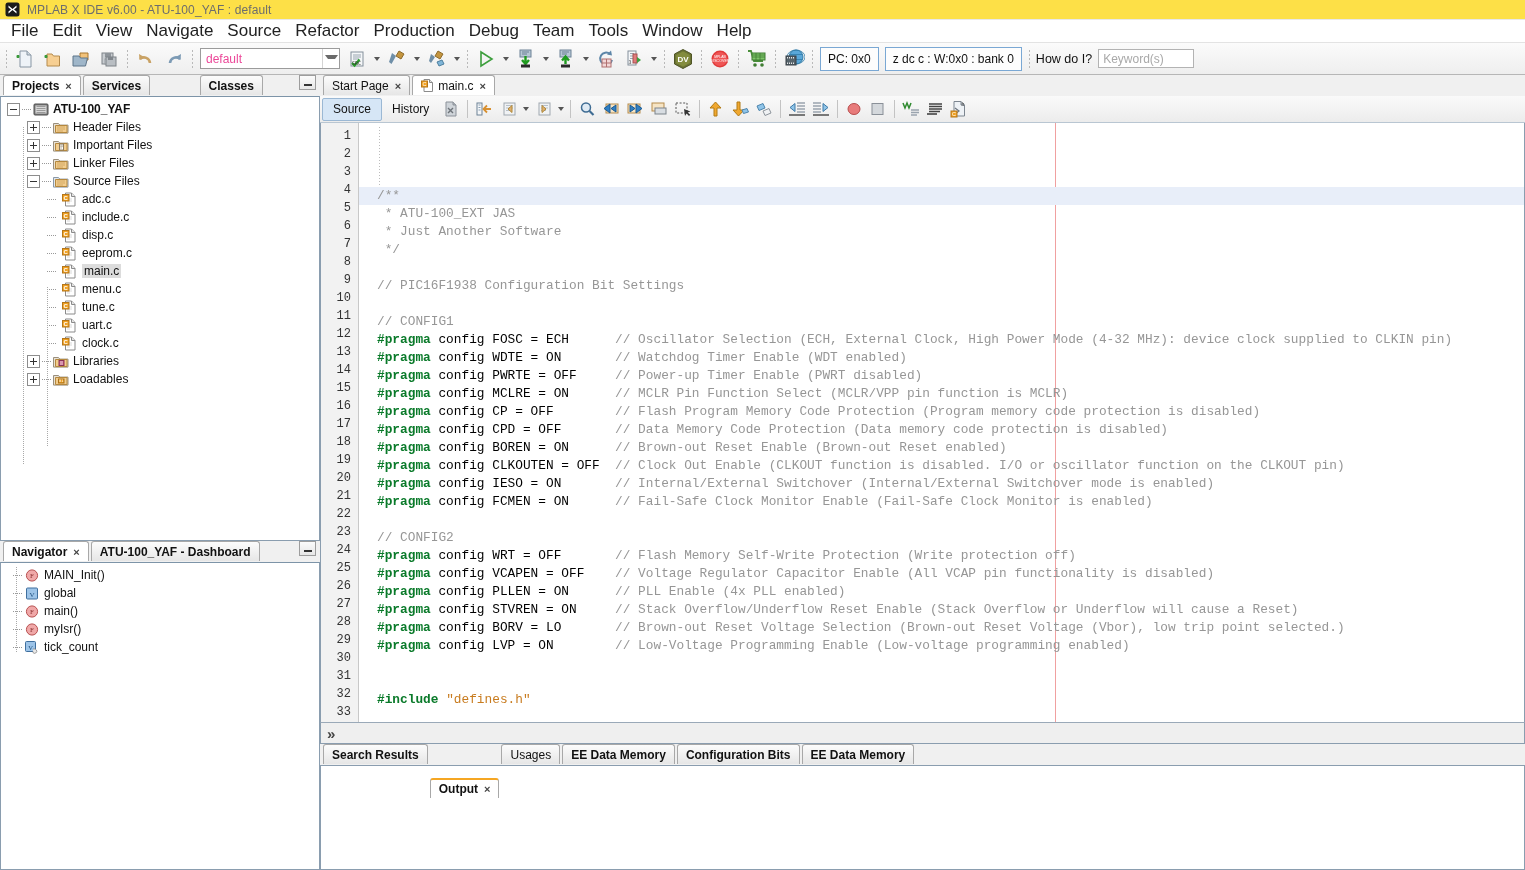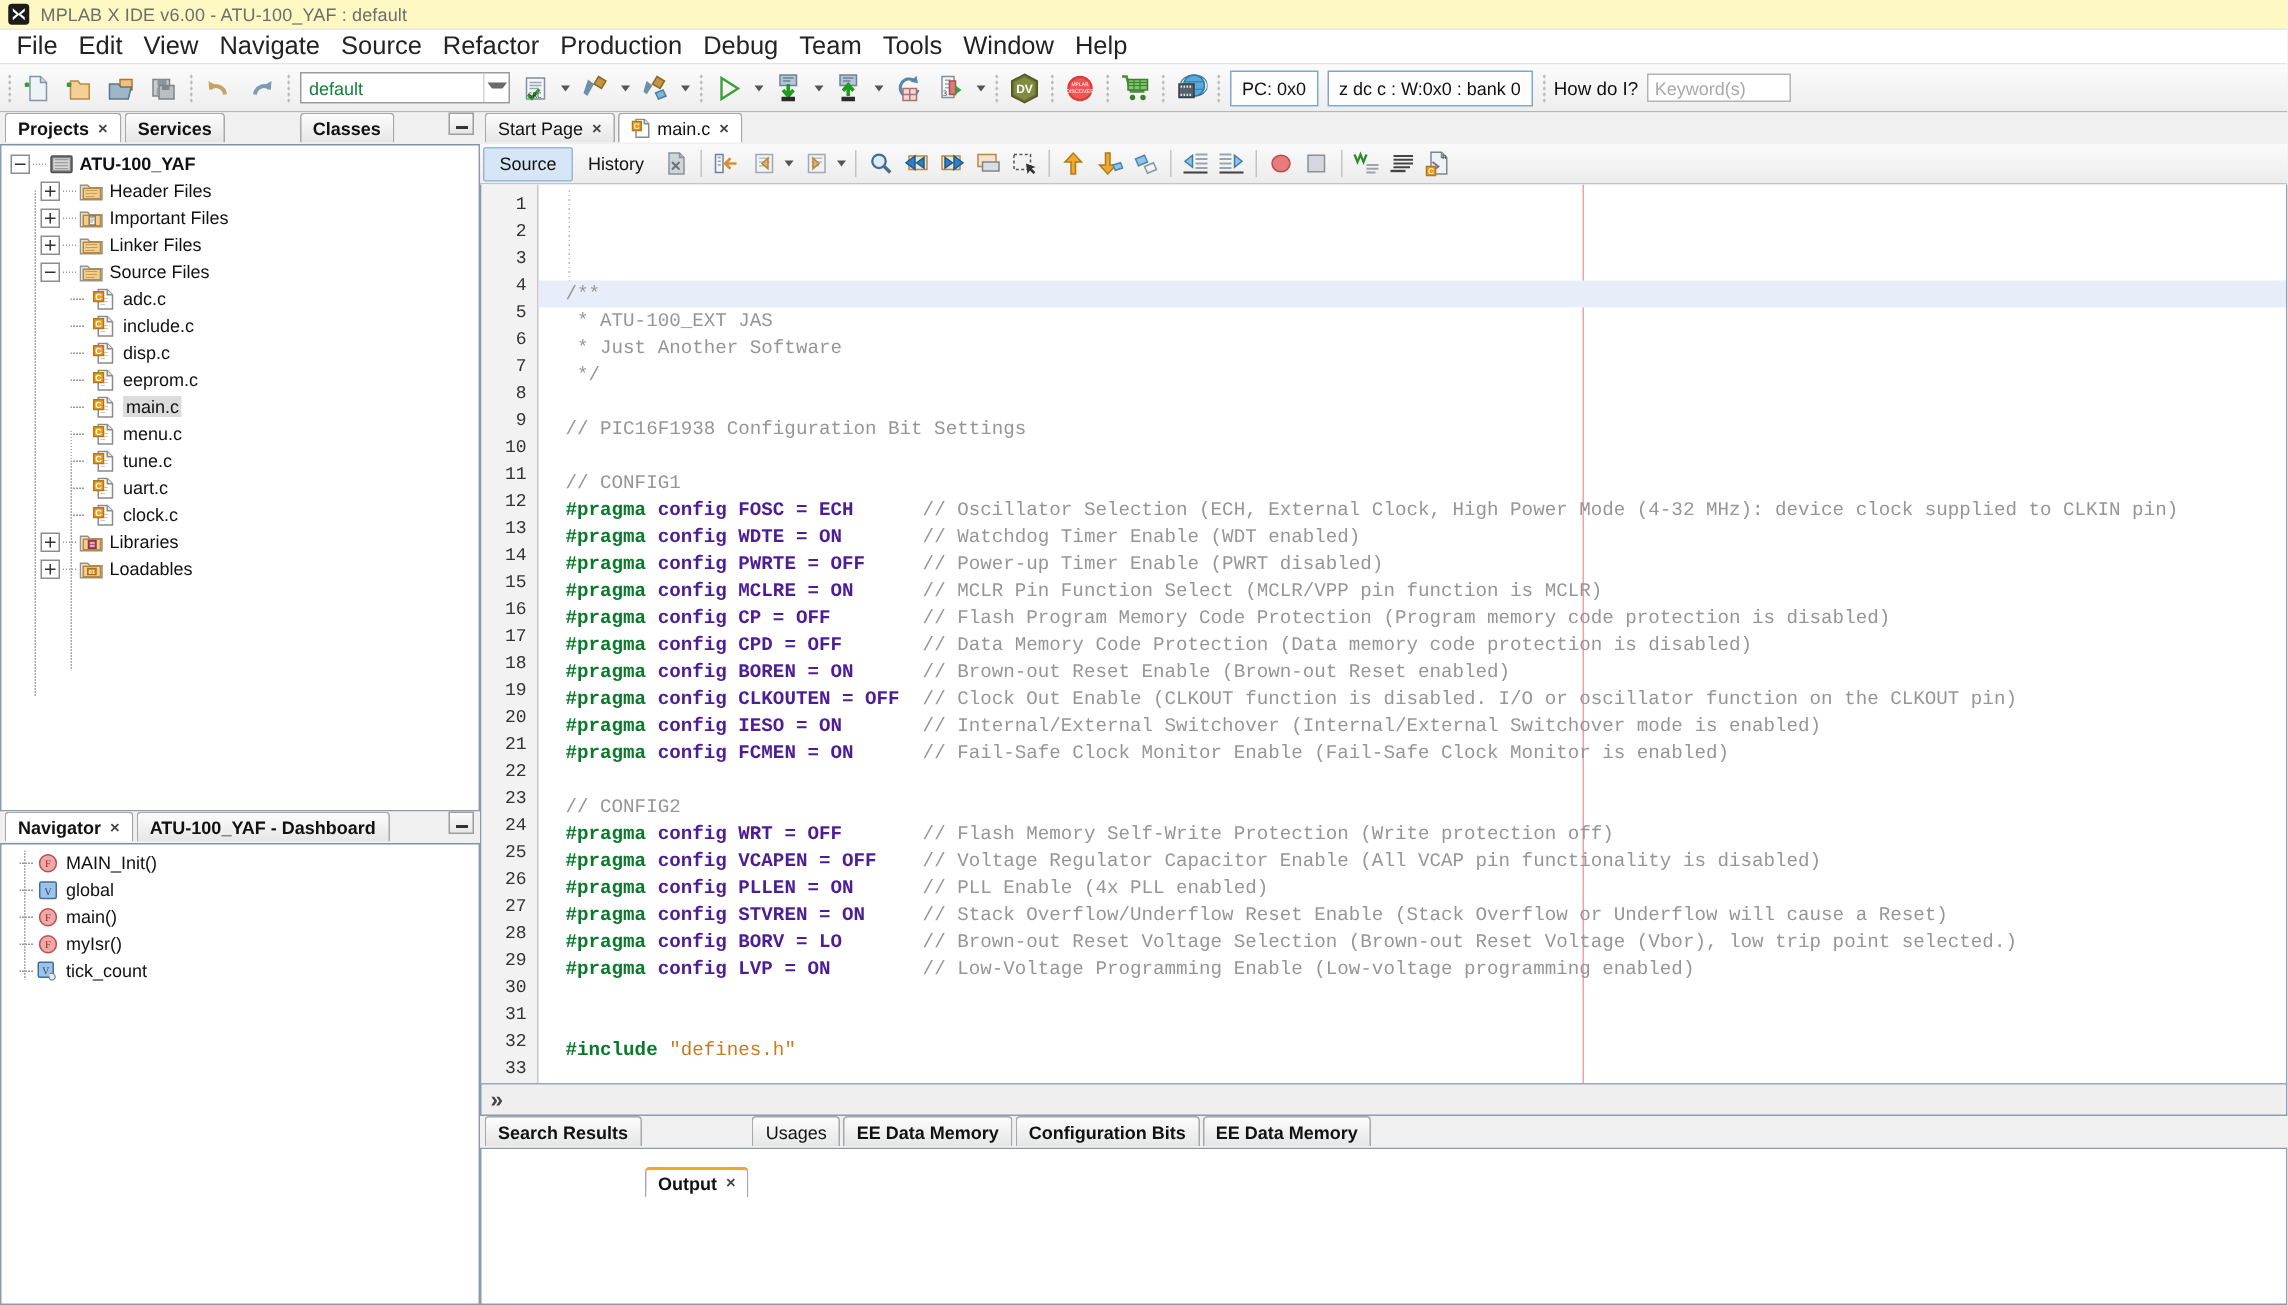--- a/index.html
+++ b/index.html
@@ -10,21 +10,21 @@
     font-family: "Liberation Sans", sans-serif;
     font-size: 12px;
     background: #f0f0f0;
     color: #000;
   }
   #app { width: 1525px; height: 870px; position: relative; background: #f0f0f0; display: flex; flex-direction: column; }
 
   
   .titlebar {
     height: 20px; flex: 0 0 20px;
-    background: #fef9c3;
+    background: #fde047;
     display: flex; align-items: center;
     padding-left: 5px;
     border-bottom: 1px solid #e8e8e8;
   }
   .title-icon { width: 15px; height: 15px; margin-right: 7px; flex: 0 0 15px; }
   .title-text { font-size: 12px; color: #6d6d6d; letter-spacing: .1px; }
 
   
   .menubar {
     height: 23px; flex: 0 0 23px;
@@ -63,21 +63,21 @@
     content: ""; width: 0; height: 0;
     border-left: 3.5px solid transparent; border-right: 3.5px solid transparent;
     border-top: 4px solid #555;
   }
   .config-combo {
     width: 140px; height: 21px; flex: 0 0 140px;
     background: #fff; border: 1px solid #9b9b9b;
     display: flex; align-items: center; margin: 0 3px;
     font-size: 12px;
   }
-  .config-combo .cc-text { padding-left: 5px; flex: 1; color: #15803d; }
+  .config-combo .cc-text { padding-left: 5px; flex: 1; color: #ec4899; }
   .config-combo .cc-btn {
     width: 17px; height: 19px; display: flex; align-items: center; justify-content: center;
     border-left: 1px solid #d4d4d4;
   }
   .config-combo .cc-btn::after {
     content: ""; width: 7px; height: 4px;
     border-left: 3.5px solid transparent; border-right: 3.5px solid transparent;
     border-top: 4px solid #6a6a6a;
   }
   .status-box {
@@ -214,21 +214,21 @@
   .margin-line {
     position: absolute; top: 0; bottom: 0; left: 696px; width: 1px; background: #f0a0a0;
   }
   .block-guide {
     position: absolute; left: 20px; top: 4px; width: 1px; height: 72px;
     background: repeating-linear-gradient(to bottom, #bcbcbc 0 1px, transparent 1px 3px);
   }
   .k-comment { color: #969696; }
   .k-pragma  { color: #0a7a2a; font-weight: bold; }
   .k-string  { color: #c87b1e; }
-  .k-plain   { color: #4c1d95; font-weight: bold; }
+  .k-plain   { color: #000000; }
 
   .breadcrumb {
     height: 22px; flex: 0 0 22px;
     background: #efefef; border: 1px solid #8a9daf; border-top: 1px solid #9aa9b8;
     display: flex; align-items: center; padding-left: 6px;
   }
   .bc-chevron { font-size: 15px; color: #444; font-weight: bold; letter-spacing: -3px; }
 
   
   .bottom-panel { flex: 0 0 126px; display: flex; flex-direction: column; min-height: 0; }

